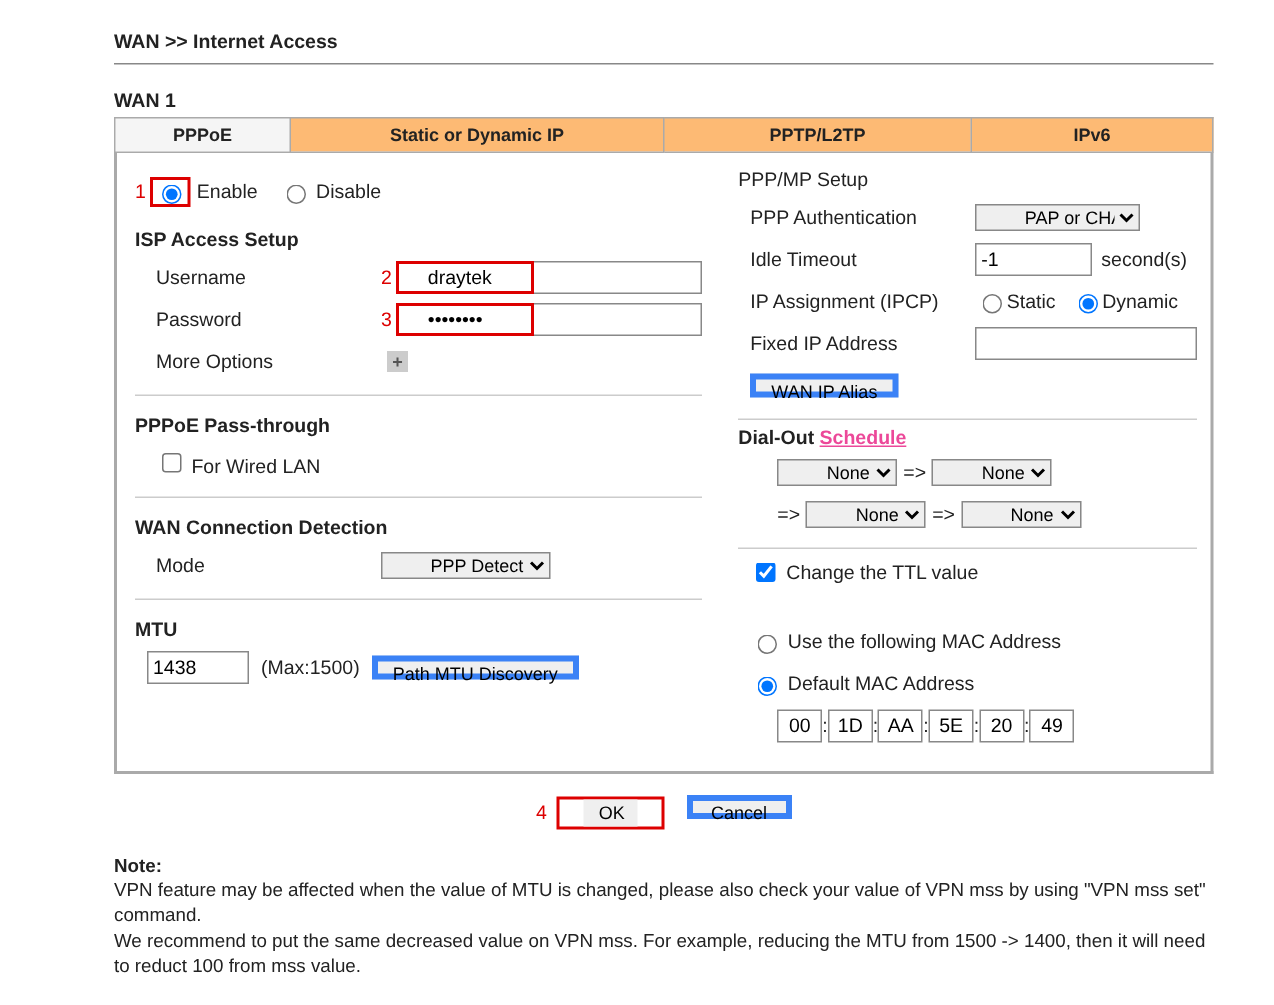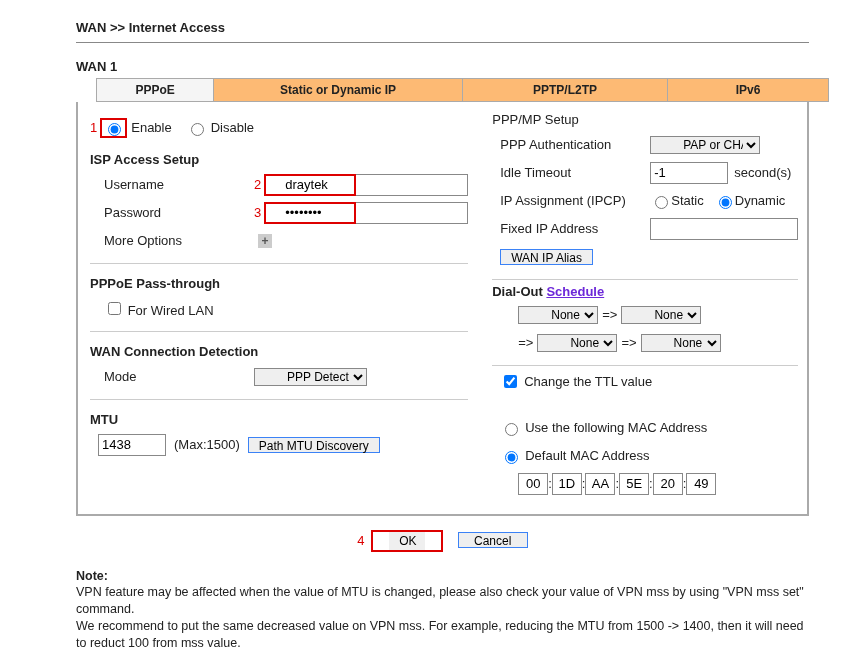--- a/index.html
+++ b/index.html
@@ -19,21 +19,20 @@
     border-top: 1px solid #888;
     margin-bottom: 16px;
   }
   .wan-title {
     font-weight: bold;
     margin-bottom: 4px;
   }
   table.tabs {
     width: 100%;
     border-collapse: collapse;
-    margin-left: 20px;
   }
   table.tabs td {
     background: #fdba74;
     border: 1px solid #aaa;
     text-align: center;
     padding: 4px 0;
     font-weight: bold;
     font-size: 12px;
   }
   table.tabs td.active {
@@ -71,21 +70,21 @@
     padding: 1px 3px;
     border: 1px solid #888;
     height: 18px;
   }
   select, button {
     font-size: 12px;
     font-family: inherit;
   }
   button {
     background: #efefef;
-    border: 1px solid #3b82f6;
+    border: 4px solid #3b82f6;
     padding: 1px 10px;
     height: 16px;
   }
   .num {
     color: #d00;
     font-weight: normal;
     font-size: 13px;
     margin-right: 3px;
   }
   .redbox {
@@ -255,21 +254,21 @@
       <input type="text" style="width: 140px;">
     </div>
 
     <div class="row" style="padding-left:8px">
       <button>WAN IP Alias</button>
     </div>
 
     <hr class="sep">
 
     <div style="font-weight:bold;margin-bottom:4px">
-      <span>Dial-Out </span><a href="#" class="underline" style="color:#6d28d9">Schedule</a>
+      <span>Dial-Out </span><a href="#" class="underline" style="color:#ec4899">Schedule</a>
     </div>
     <div class="row" style="padding-left:26px">
       <select style="width:80px"><option>None</option></select>
       <span style="margin:0 4px">=&gt;</span>
       <select style="width:80px"><option>None</option></select>
     </div>
     <div class="row" style="padding-left:26px">
       <span style="margin-right:4px">=&gt;</span>
       <select style="width:80px"><option>None</option></select>
       <span style="margin:0 4px">=&gt;</span>

